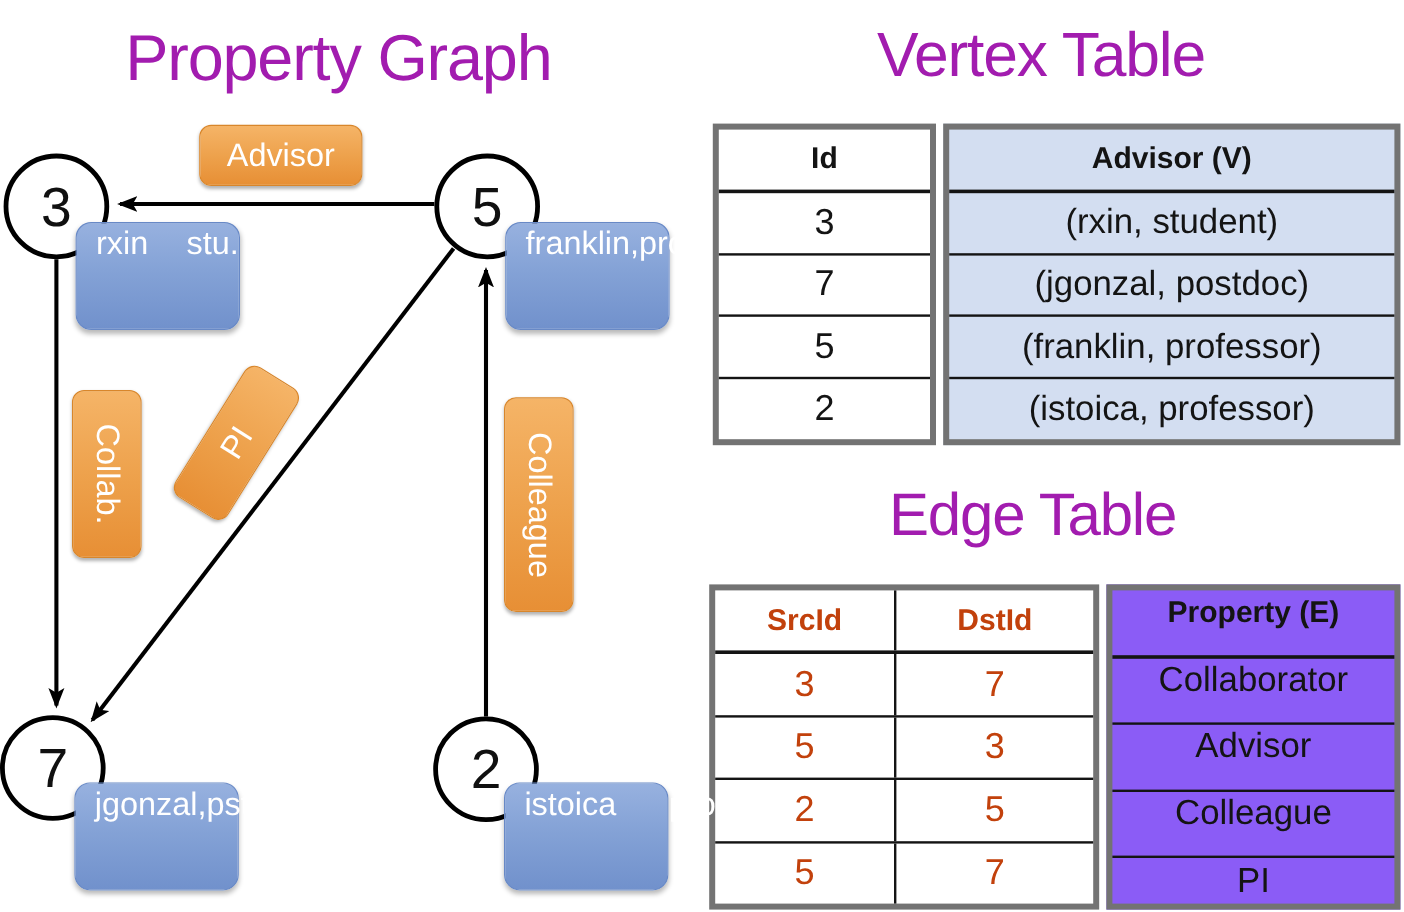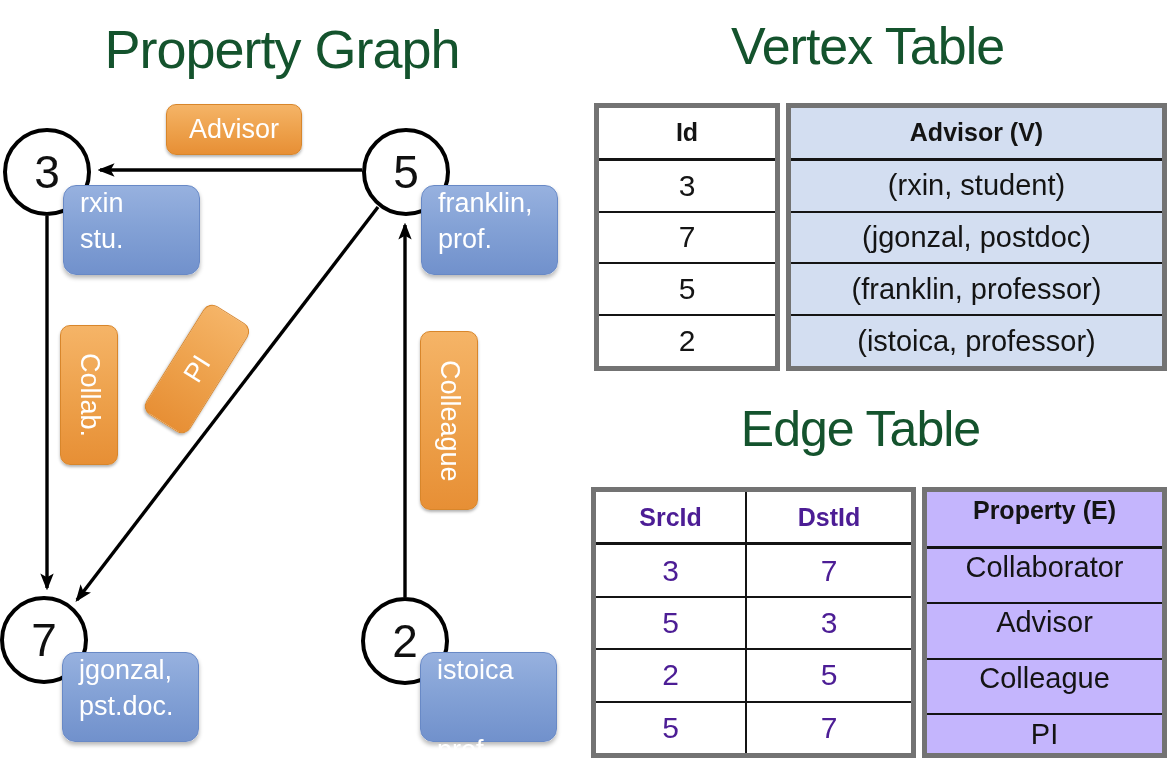--- a/index.html
+++ b/index.html
@@ -3,42 +3,42 @@
 <meta charset="utf-8">
 <style>
   html,body{margin:0;padding:0;background:#fff;}
   #stage{
     position:relative;width:1170px;height:760px;overflow:hidden;
     background:#ffffff;
     font-family:"Liberation Sans", sans-serif;
     color:#111;
   }
   .title{
-    position:absolute;text-align:center;font-weight:400;color:#14532d;
+    position:absolute;text-align:center;font-weight:400;color:#a21caf;
     letter-spacing:-1px;white-space:nowrap;
   }
   #title-graph{left:32px;top:18px;width:500px;font-size:54px;}
   #title-vertex{left:585px;top:16px;width:565px;font-size:52px;}
   #title-edge{left:568px;top:400px;width:585px;font-size:50px;}
 
   
   .vcircle{
     position:absolute;width:88px;height:88px;border-radius:50%;
     border:4px solid #000;background:#fff;box-sizing:border-box;
     display:flex;align-items:center;justify-content:center;
     font-size:46px;color:#101010;z-index:1;
   }
   
   .vbox{
     position:absolute;width:137px;height:90px;border-radius:13px;
     background:linear-gradient(180deg,#97b1df 0%,#84a2d6 45%,#7191cc 100%);
     border:1px solid #6889c6;box-sizing:border-box;
     box-shadow:0 3px 4px rgba(0,0,0,.28);
     color:#fff;font-size:27px;line-height:1.32;
-    display:flex;flex-direction:column;justify-content:flex-start;
+    display:flex;justify-content:space-between;
     padding-left:16px;z-index:3;
   }
   
   .ebox{
     position:absolute;border-radius:10px;box-sizing:border-box;
     background:linear-gradient(180deg,#f5b467 0%,#eda04a 55%,#e78f35 100%);
     border:1px solid #d8862b;box-shadow:0 2px 3px rgba(0,0,0,.3);
     color:#fff;font-size:27px;
     display:flex;align-items:center;justify-content:center;z-index:3;
   }
@@ -53,27 +53,27 @@
     border:5px solid #737373;box-sizing:border-box;background:#fff;
   }
   .subtable .cell{
     flex:1;display:flex;align-items:center;justify-content:center;
     font-size:30px;color:#141414;
   }
   .subtable .cell.hdr{font-size:25px;font-weight:700;}
   .subtable .cell + .cell{border-top:2px solid #141414;}
   .subtable .cell.first-body{border-top:3px solid #141414;}
   .subtable.bluefill{background:#d3def1;}
-  .subtable.tanfill{background:#c4b5fd;gap:16px;}
+  .subtable.tanfill{background:#8b5cf6;gap:16px;}
   .subtable .cell.prop{font-size:29px;}
 
   .erow{flex:1;display:flex;}
   .erow > div{
     display:flex;align-items:center;justify-content:center;
-    font-size:30px;color:#4c1d95;
+    font-size:30px;color:#c2410c;
   }
   .erow .src{width:149px;}
   .erow .dst{flex:1;border-left:2px solid #141414;}
   .erow.hdrrow > div{font-size:25px;font-weight:700;}
   .erow + .erow{border-top:2px solid #141414;}
   .erow.first-body{border-top:3px solid #141414;}
 </style>
 </head>
 <body>
 

